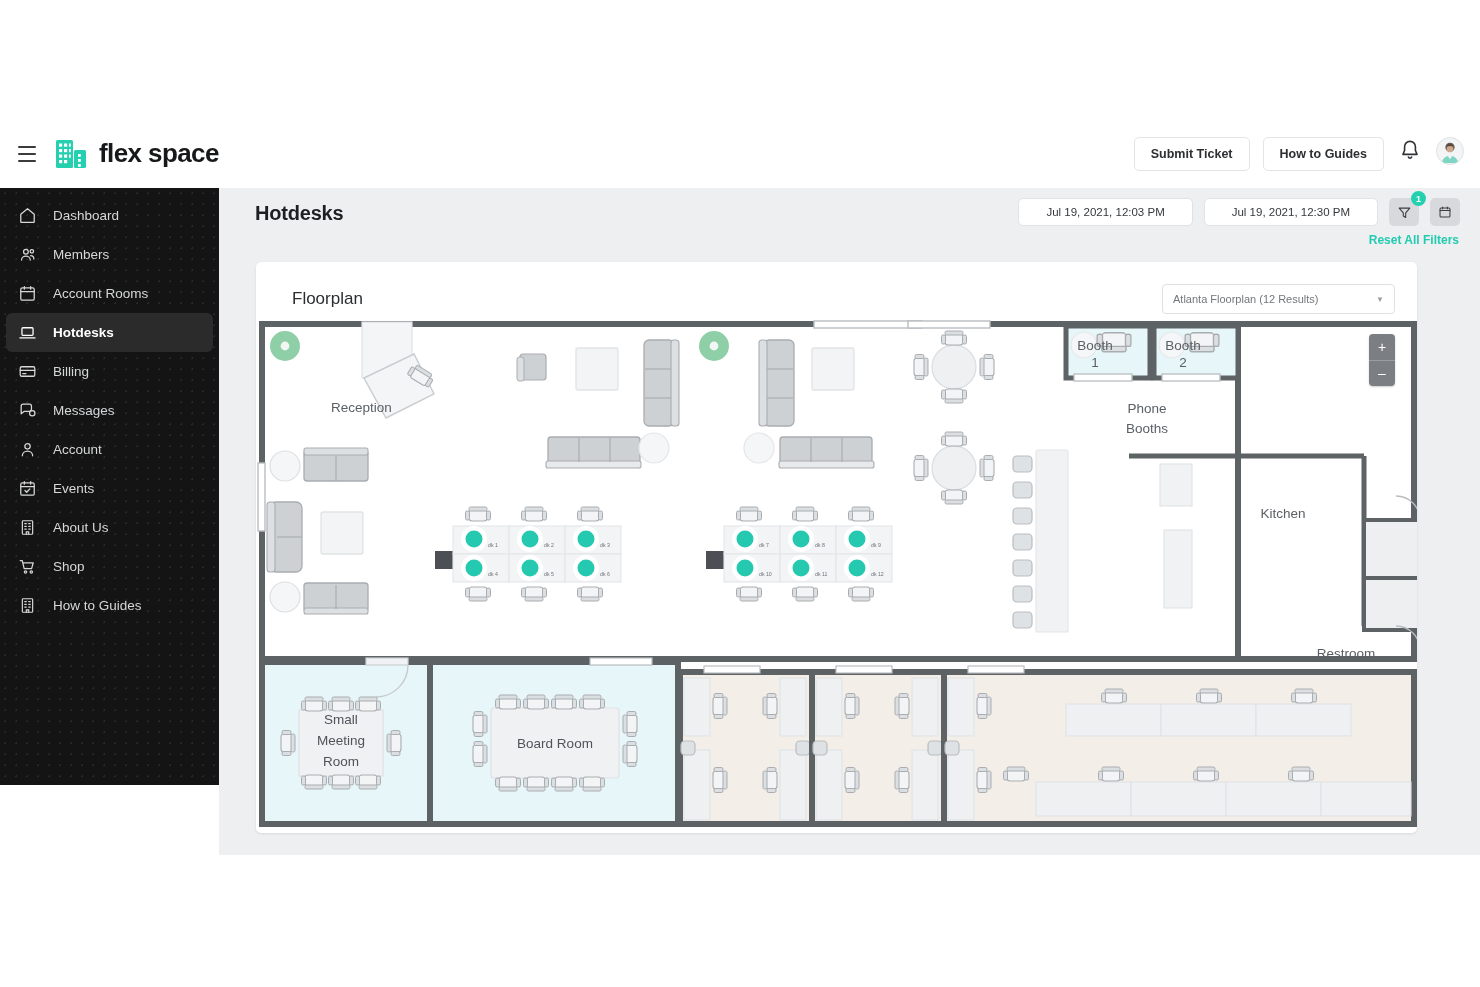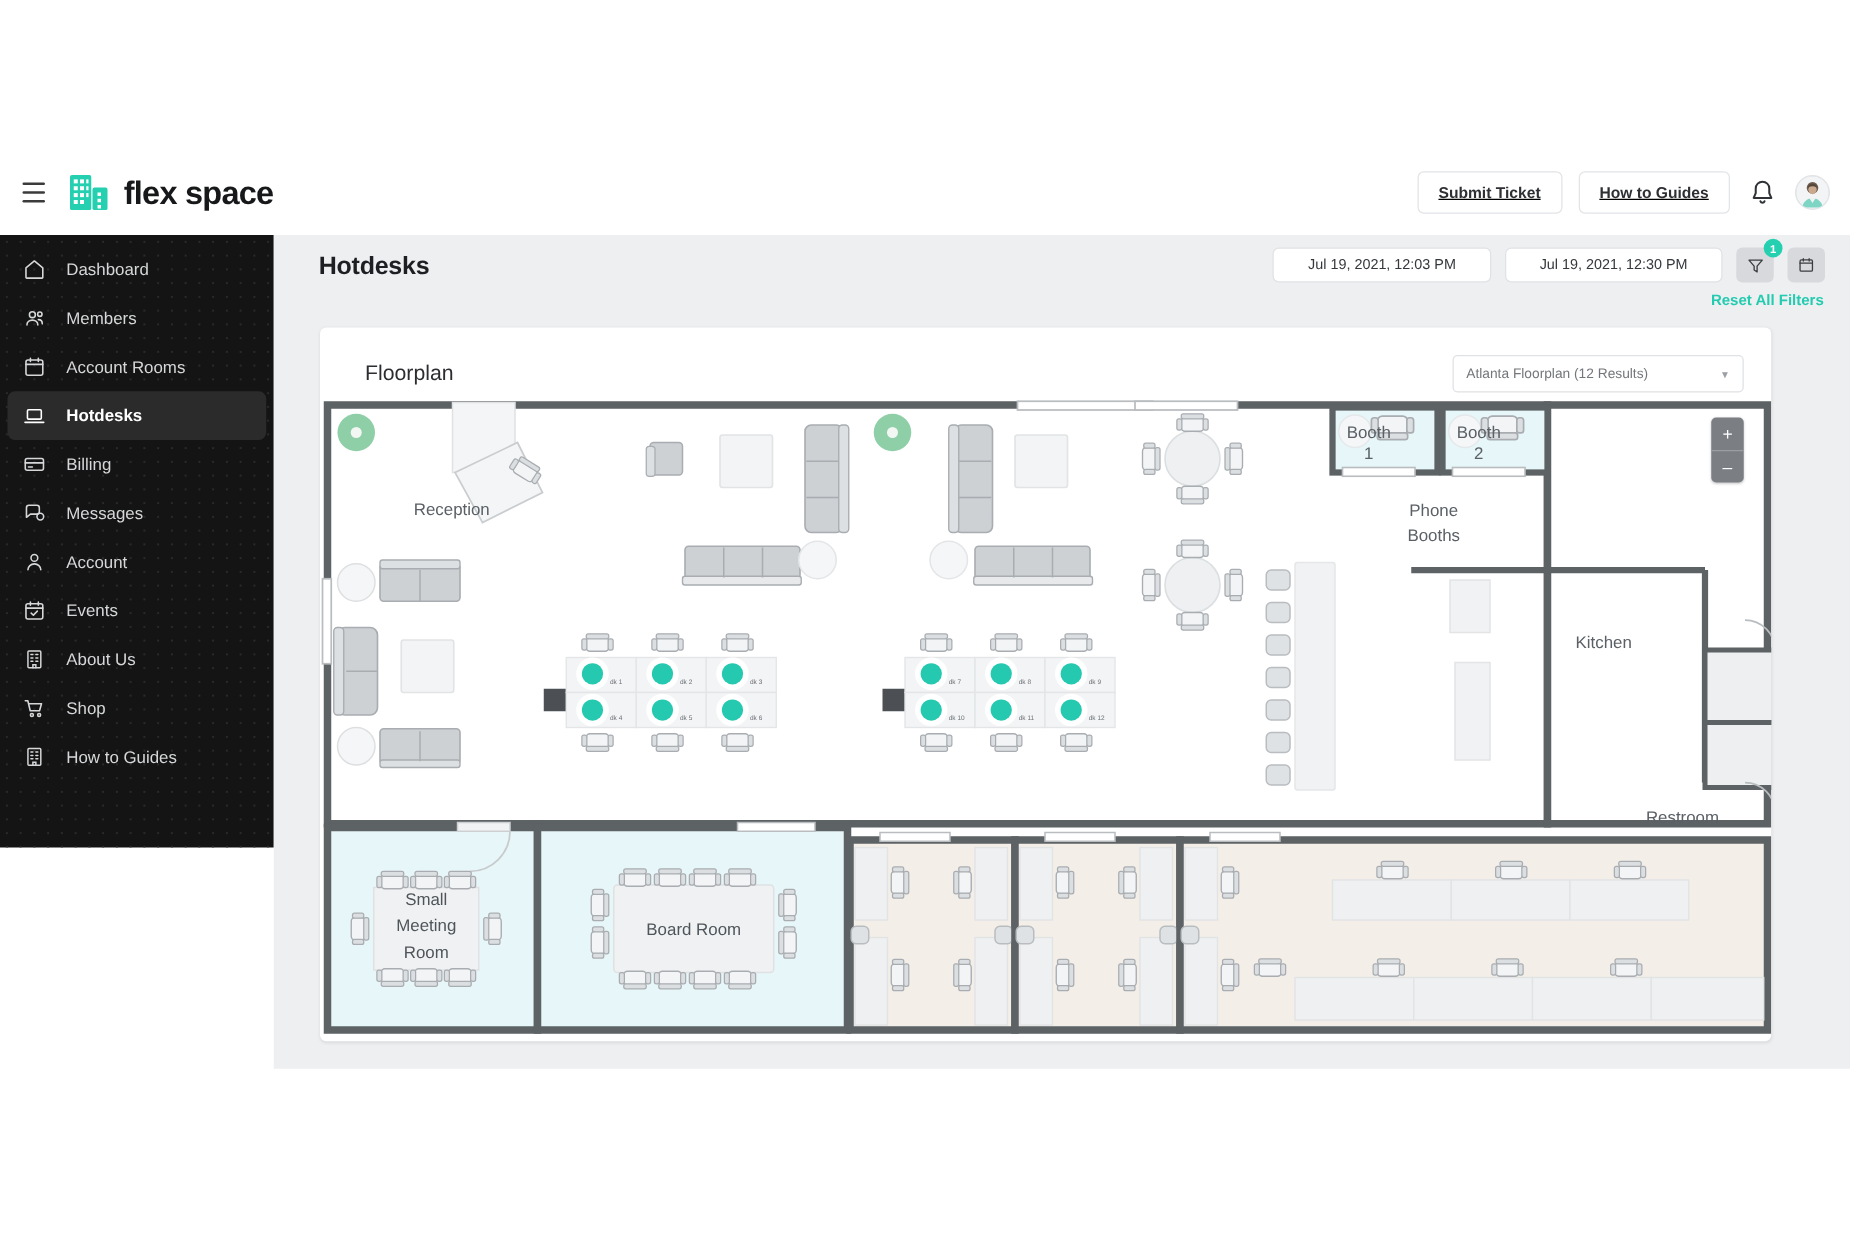--- a/index.html
+++ b/index.html
@@ -15,38 +15,38 @@
   
   .topbar {
     position: absolute; left:0; top:120px; width:1480px; height:68px;
     background:#ffffff; display:flex; align-items:center;
   }
   .hamburger {
     margin-left:12px; width:30px; height:30px; display:flex; flex-direction:column;
     justify-content:center; align-items:center; gap:5px; cursor:pointer;
   }
   .hamburger span { display:block; width:18px; height:2px; background:#3b3b3b; border-radius:1px; }
-  .logo-wrap { display:flex; align-items:center; margin-left:13px; gap:9px; }
+  .logo-wrap { display:flex; align-items:flex-start; margin-left:13px; gap:9px; }
   .logo-mark { width:35px; height:32px; }
   .logo-text { font-size:26px; font-weight:bold; color:#17181a; letter-spacing:-0.6px; }
-  .topbar-right { margin-left:auto; display:flex; align-items:center; gap:13px; margin-right:16px;text-decoration:underline; }
+  .topbar-right { margin-left:auto; display:flex; align-items:flex-start; gap:13px; margin-right:16px; }
   .ghost-btn {
     border:1px solid #e2e4e7; border-radius:5px; background:#fff;
     font-size:12.5px; font-weight:bold; color:#2d2f33; padding:9px 16px; cursor:pointer;
     font-family:"Liberation Sans", sans-serif; white-space:nowrap;
   }
   .bell { width:26px; height:26px; cursor:pointer; }
   .avatar {
     width:28px; height:28px; border-radius:50%; overflow:hidden;
     border:1px solid #e2e4e7; background:#dfe3e6; cursor:pointer;
   }
 
   
   .sidebar {
-    position:absolute; left:0; top:188px; width:219px; height:490px;
+    position:absolute; left:0; top:188px; width:219px; height:597px;
     background:#141414;
     background-image: radial-gradient(#2a2a2a 1px, transparent 1px);
     background-size: 11px 11px;
     padding-top:8px;
   }
   .nav-item {
     display:flex; align-items:center; gap:16px;
     height:39px; margin:0 6px; padding-left:12px;
     color:#d5d7d9; font-size:13.5px; cursor:pointer; border-radius:6px;
   }

